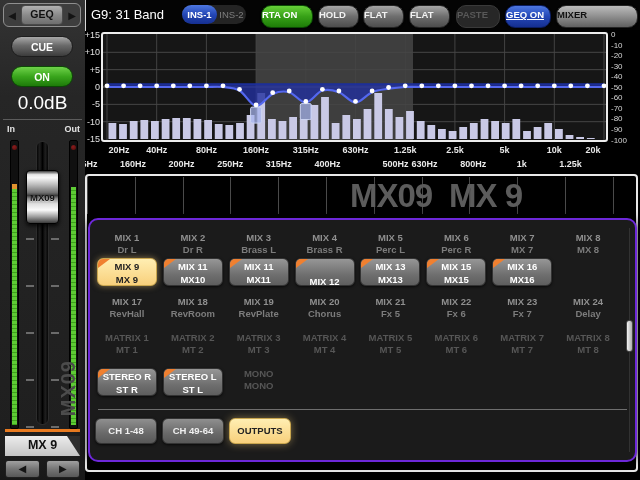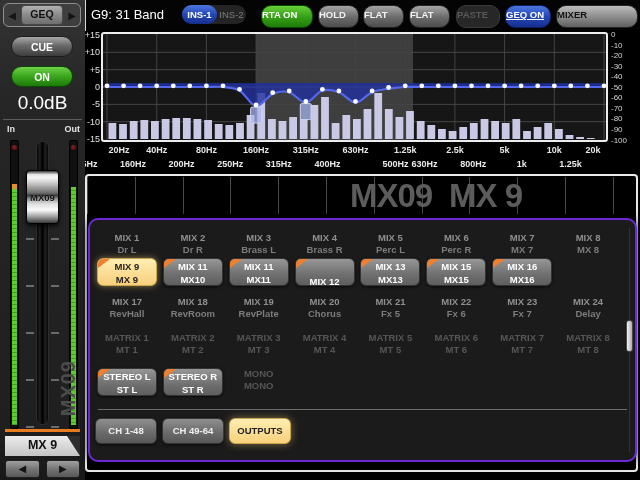--- a/index.html
+++ b/index.html
@@ -483,28 +483,28 @@
             <div class="sub">MT 7</div>
           </div>
           <div class="plabel dim">
             <div>MATRIX 8</div>
             <div class="sub">MT 8</div>
           </div>
         </div>
         <div class="prow r5">
           <div>
             <div class="chbtn">
+              <div style="margin-top: 1px;">STEREO R</div>
+              <div>ST R</div>
+            </div>
+          </div>
+          <div>
+            <div class="chbtn">
               <div style="margin-top: 1px;">STEREO L</div>
               <div>ST L</div>
-            </div>
-          </div>
-          <div>
-            <div class="chbtn">
-              <div style="margin-top: 1px;">STEREO R</div>
-              <div>ST R</div>
             </div>
           </div>
           <div class="plabel dim">
             <div>MONO</div>
             <div class="sub">MONO</div>
           </div>
           <div></div>
           <div></div>
           <div></div>
           <div></div>

